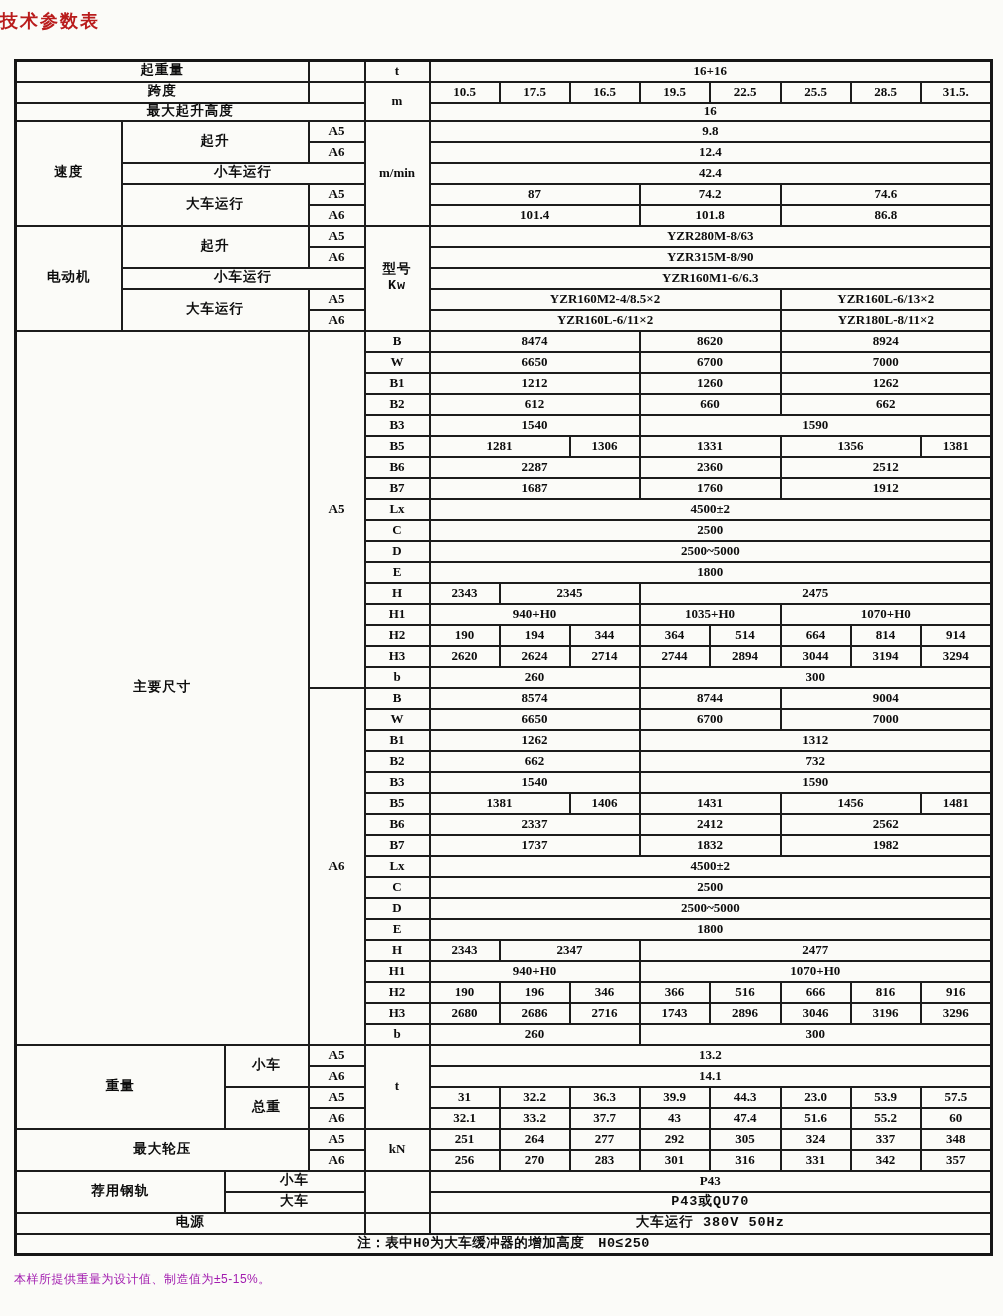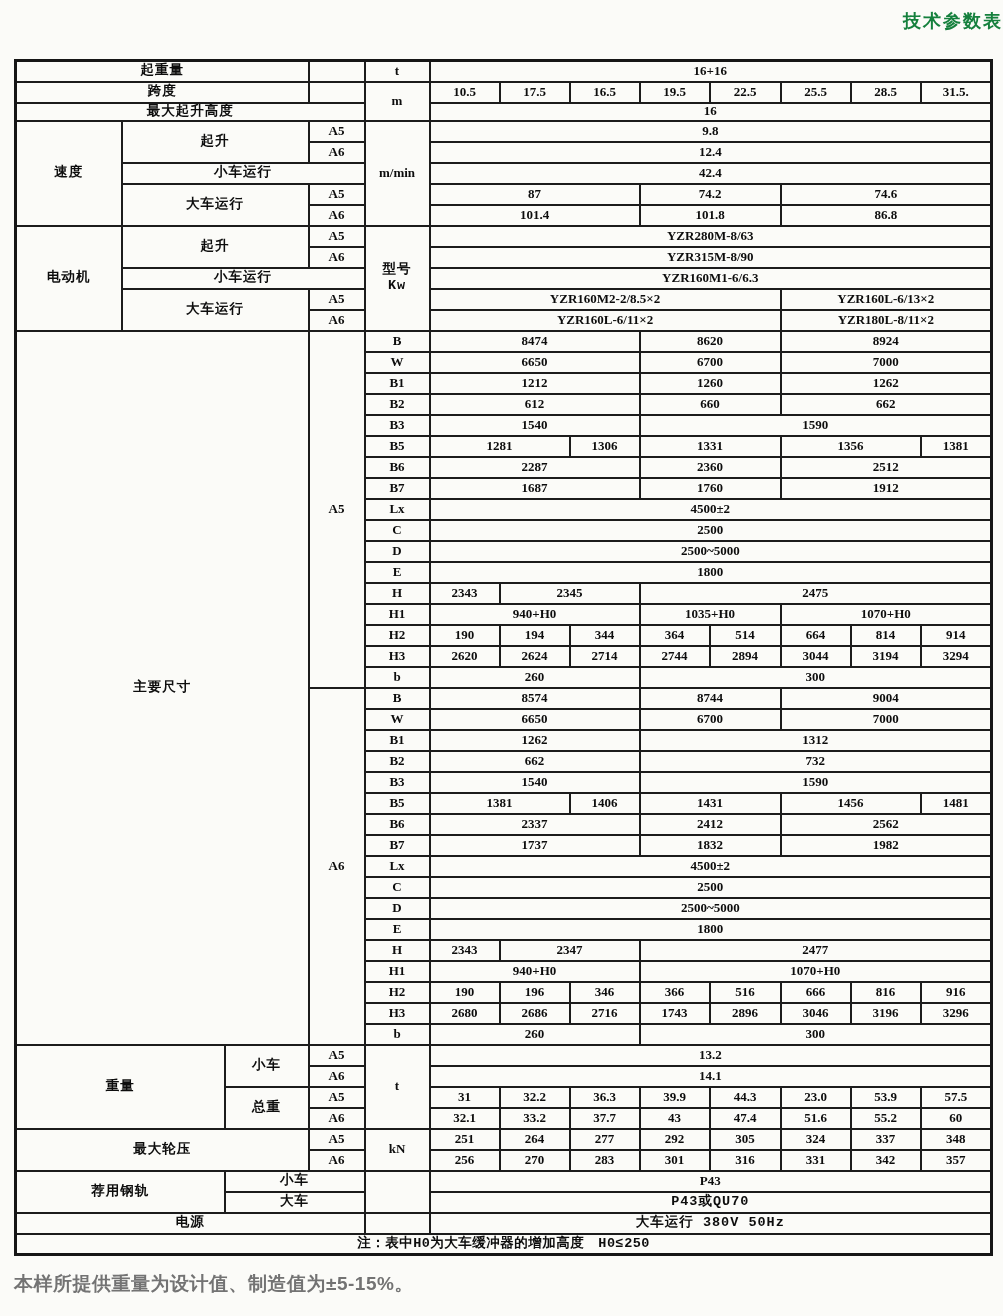--- a/index.html
+++ b/index.html
@@ -5,26 +5,26 @@
   html,body{margin:0;padding:0;}
   body{
     width:1003px;height:1316px;
     background:#fbfbf8;
     font-family:"Liberation Sans", sans-serif;
     color:#0e0e0e;
     overflow:hidden;
   }
   .page{padding-top:9px;}
   .title{
-    text-align:right;
+    text-align:left;
     font-size:18px;
     font-weight:bold;
     letter-spacing:2px;
     margin:0 0 26px 0;
-    color:#15803d;
+    color:#b91c1c;
   }
   table.spec{
     border-collapse:collapse;
     table-layout:fixed;
     margin-left:14px;
     width:976px;
     border:3px solid #161616;
   }
   table.spec td{
     border:2px solid #1c1c1c;
@@ -42,24 +42,24 @@
   table.spec td.cjk{
     font-family:Liberation Mono, monospace;
     font-size:13.5px;
     letter-spacing:1px;
   }
   table.spec td.note-cell{
     letter-spacing:0.5px;
   }
   .footer{
     margin:15px 0 0 14px;
-    font-size:19px;
-    font-weight:bold;
+    font-size:12px;
+    font-weight:normal;
     letter-spacing:0.5px;
-    color:#737373;
+    color:#a21caf;
   }
 </style>
 </head>
 <body>
 
 <div class="page">
   <div class="title">技术参数表</div>
   <table class="spec">
     <colgroup>
         <col style="width: 106px;">
@@ -140,21 +140,21 @@
           <td>A6</td>
           <td colspan="8">YZR315M-8/90</td>
         </tr>
         <tr style="height: 21px;">
           <td colspan="3" class="cjk">小车运行</td>
           <td colspan="8">YZR160M1-6/6.3</td>
         </tr>
         <tr style="height: 21px;">
           <td colspan="2" rowspan="2" class="cjk">大车运行</td>
           <td>A5</td>
-          <td colspan="5">YZR160M2-2/8.5×2</td>
+          <td colspan="5">YZR160M2-4/8.5×2</td>
           <td colspan="3">YZR160L-6/13×2</td>
         </tr>
         <tr style="height: 21px;">
           <td>A6</td>
           <td colspan="5">YZR160L-6/11×2</td>
           <td colspan="3">YZR180L-8/11×2</td>
         </tr>
         <tr style="height: 21px;">
           <td colspan="3" rowspan="34" class="cjk">主要尺寸</td>
           <td rowspan="17">A5</td>

